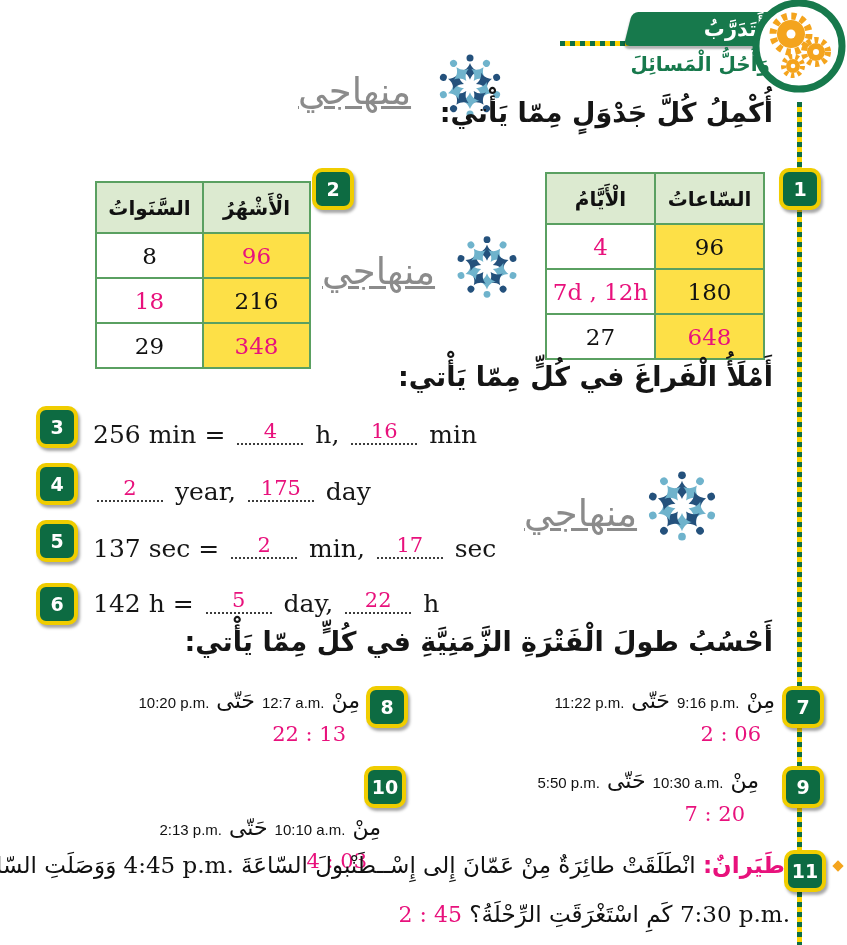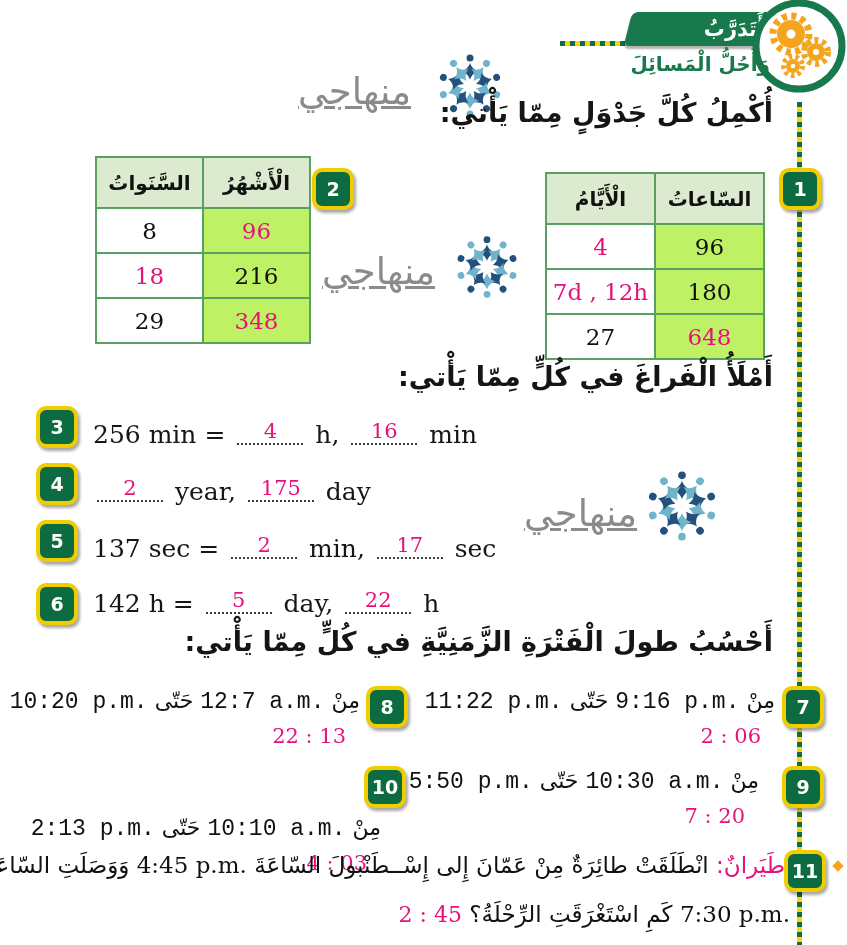--- a/index.html
+++ b/index.html
@@ -27,35 +27,35 @@
   #inst1{top:97px;} #inst2{top:361px;} #inst3{top:626px;}
   
   .badge{width:34px;height:34px;background:#0d6b42;border:4px solid #f0cd00;border-radius:10px;
     color:#fff;display:flex;align-items:center;justify-content:center;font-weight:bold;
     font-size:19px;box-shadow:2px 3px 3px rgba(0,0,0,.35);z-index:5;}
   
   .dtable{border-collapse:collapse;background:#fff;z-index:2;}
   .dtable th,.dtable td{border:2px solid #5aa061;text-align:center;}
   .dtable th{background:#dcead0;font-size:20px;font-weight:700;height:47px;direction:rtl;}
   .dtable td{height:41px;font-family:"DejaVu Serif","Liberation Serif",serif;font-size:23px;}
-  .tint{background:#bef264;}
+  .tint{background:#fde047;}
   #table1{left:545px;top:172px;} #table1 th,#table1 td{width:105px;}
-  #table2{left:95px;top:156px;padding-left:13px;}  #table2 th,#table2 td{width:103px;}
+  #table2{left:95px;top:181px;padding-left:13px;}  #table2 th,#table2 td{width:103px;}
   
   .wm-text{color:#8b8b8b;font-size:37px;direction:rtl;z-index:0;text-decoration:underline;}
   .wm-logo{z-index:0;}
   
   .fb{left:93px;font-size:25px;color:#161616;z-index:2;white-space:nowrap;}
   .blank{display:inline-block;width:66px;height:22px;border-bottom:2px dotted #3c3c3c;
     position:relative;margin:0 4px;vertical-align:-2px;}
   .blank .ans{position:absolute;left:50%;transform:translateX(-50%);bottom:0;
     color:#e8117c;font-size:21px;white-space:nowrap;}
   
   .iv{direction:rtl;text-align:right;font-size:22px;z-index:2;white-space:nowrap;}
-  .iv .time{font-family:Liberation Mono, monospace;font-size:23px;unicode-bidi:embed;direction:ltr;text-align:right;}
+  .iv .time{font-family:Liberation Sans, sans-serif;font-size:15px;unicode-bidi:embed;direction:ltr;text-align:right;}
   .iv-ans{direction:ltr;text-align:right;padding-right:14px;margin-top:9px;
     color:#e8117c;font-family:"DejaVu Serif","Liberation Serif",serif;font-size:21px;}
   #iv7{right:72px;top:688px;} #iv8{right:487px;top:688px;}
   #iv9{right:88px;top:768px;} #iv10{right:466px;top:768px;margin-top:47px;}
   
   .p11{direction:rtl;text-align:right;font-size:23px;z-index:2;white-space:nowrap;}
   .p11 .time{font-family:"DejaVu Serif","Liberation Serif",serif;font-size:23px;unicode-bidi:embed;direction:ltr;margin-top:36px;}
   #p11-line1{right:62px;top:852px;}
   #p11-line2{right:57px;top:901px;}
   .p11-ans{color:#e8117c;font-family:"DejaVu Serif","Liberation Serif",serif;
@@ -257,21 +257,21 @@
   <span>مِنْ</span>
   <span class="time">10:10 a.m.</span>
   <span>حَتّى</span>
   <span class="time">2:13 p.m.</span>
   <div class="iv-ans">4 : 03</div>
 </div>
 
 <div class="abs badge" style="left:784px;top:850px">11</div>
 <div class="abs diamond"></div>
 <div id="p11-line1" class="abs p11">
-  <span class="pink" style="font-weight:400">طَيَرانٌ:</span>
+  <span class="pink" style="font-weight:700">طَيَرانٌ:</span>
   <span>انْطَلَقَتْ طائِرَةٌ مِنْ عَمّانَ إِلى إِسْــطَنْبولَ السّاعَةَ</span>
   <span class="time">4:45 p.m.</span>
   <span>وَوَصَلَتِ السّاعَةَ</span>
 </div>
 <div id="p11-line2" class="abs p11">
   <span class="time">7:30 p.m.</span>
   <span>كَمِ اسْتَغْرَقَتِ الرِّحْلَةُ؟</span>
   <span class="p11-ans">2 : 45</span>
 </div>
 

